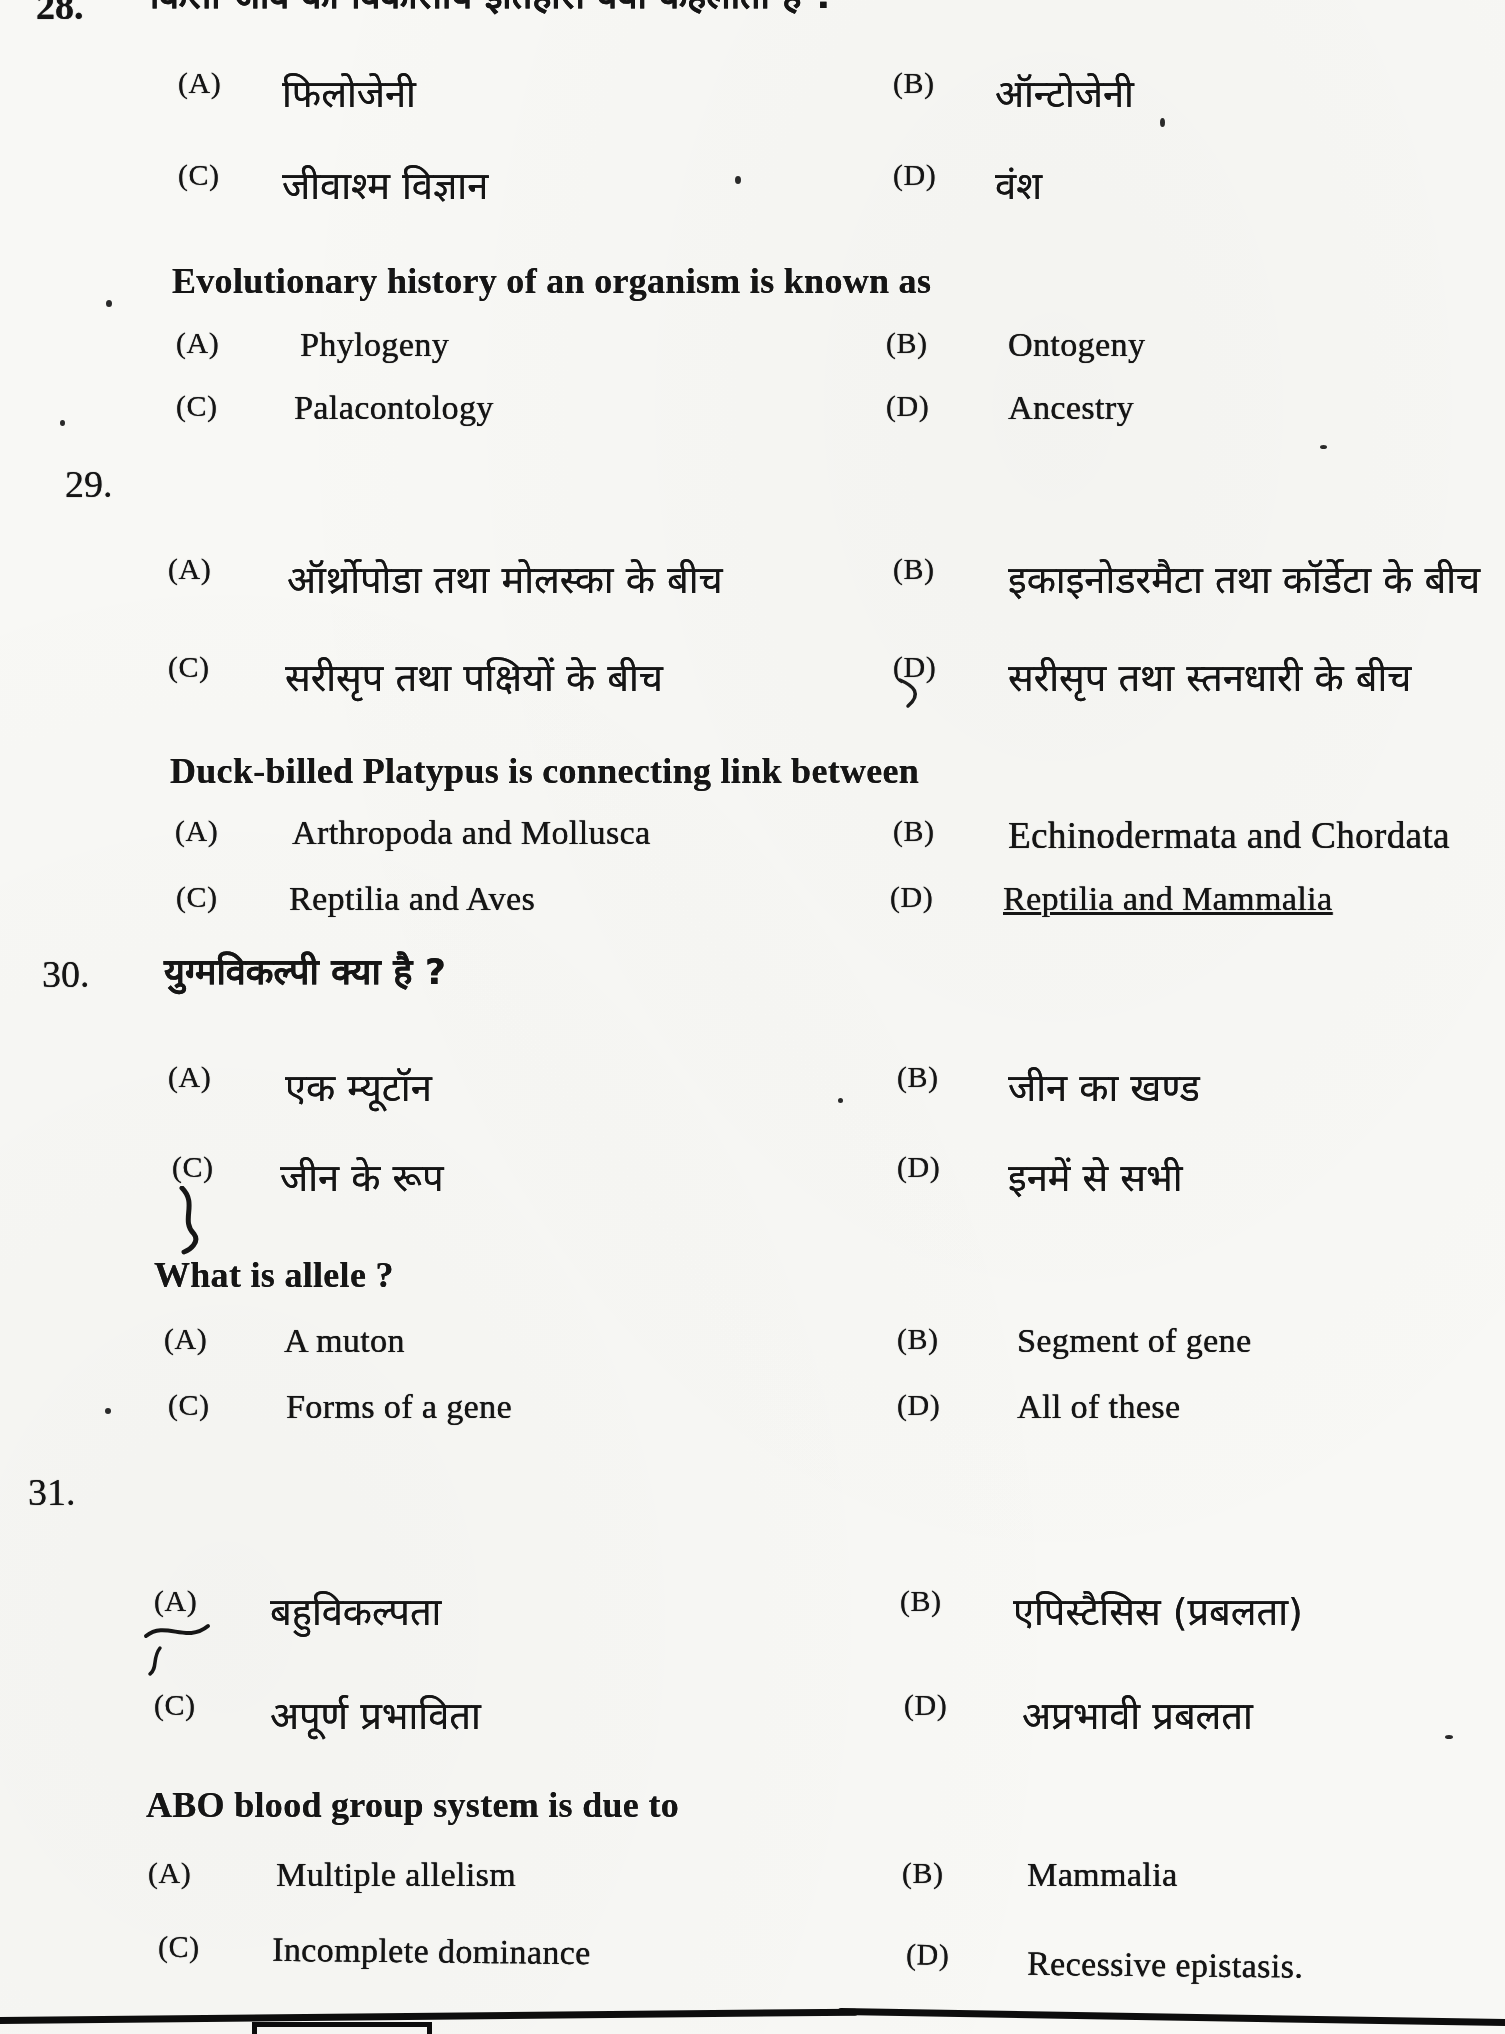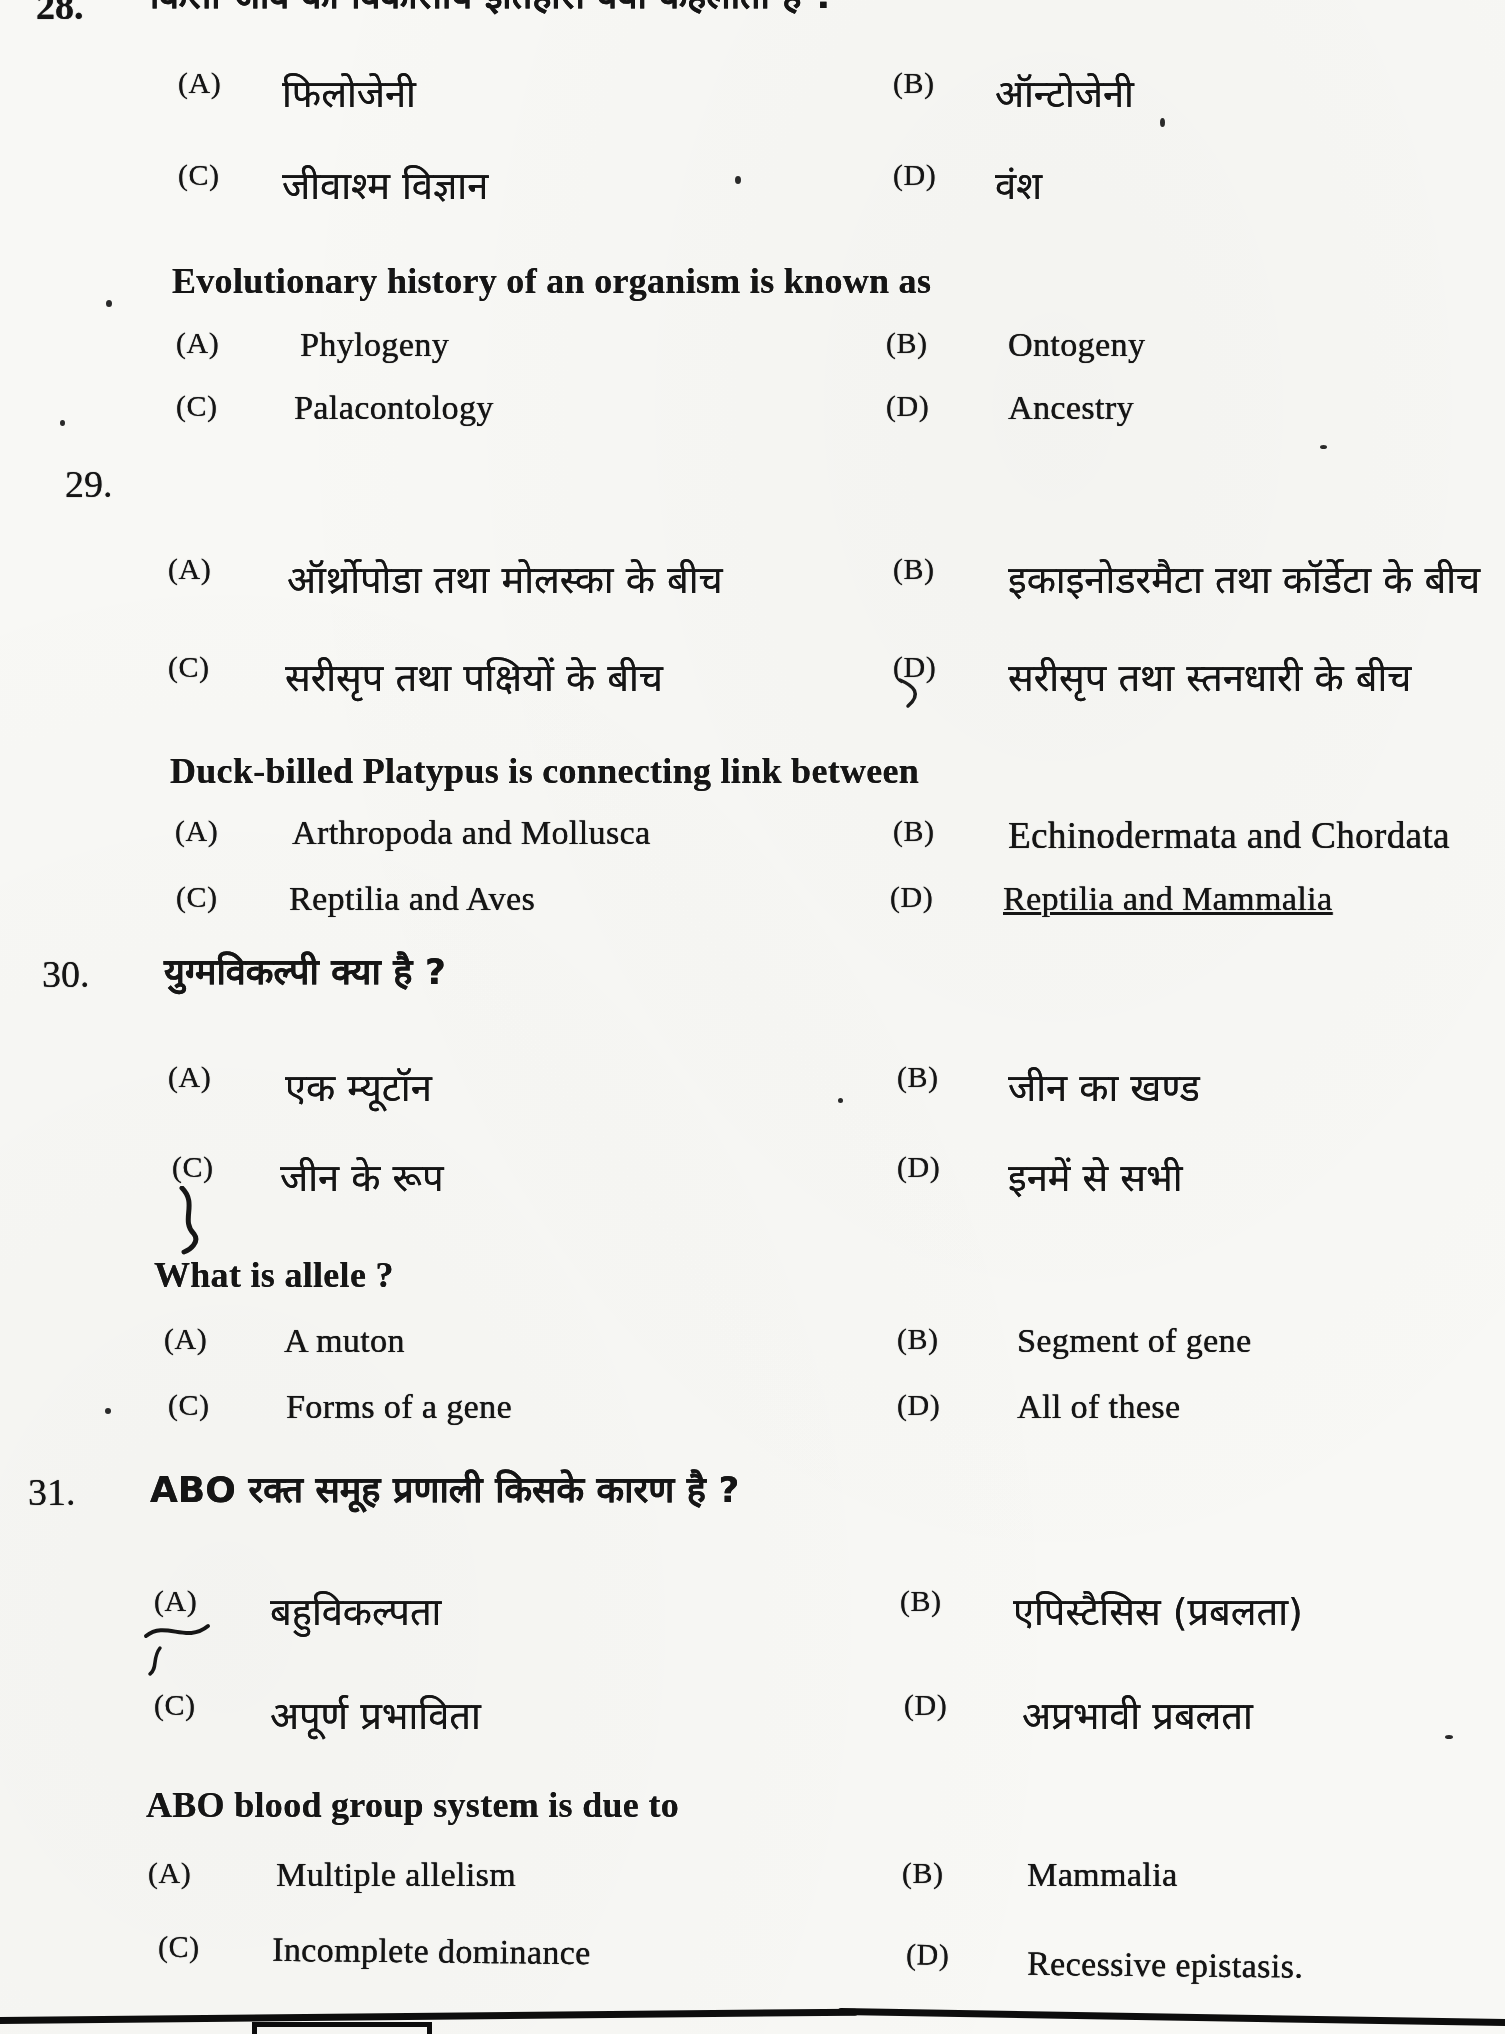--- a/index.html
+++ b/index.html
@@ -133,21 +133,20 @@
     <span class="en c2t" style="left:1017px;">Segment of gene</span>
   </div>
   <div class="row" style="top:1388px;">
     <span class="lab c1l">(C)</span>
     <span class="en c1t" style="left:286px;">Forms of a gene</span>
     <span class="lab c2l" style="left:897px;">(D)</span>
     <span class="en c2t" style="left:1017px;">All of these</span>
   </div>
 
   <span class="abs qnum" style="left:28px;top:1470px;">31.</span>
-  <span class="abs hiq" style="left:150px;top:1464px;">ABO रक्त समूह प्रणाली किसके कारण है ?</span>
 
   <div class="row" style="top:1584px;">
     <span class="lab c1l" style="left:154px;">(A)</span>
     <span class="hi c1t" style="left:270px;">बहुविकल्पता</span>
     <span class="lab c2l" style="left:900px;">(B)</span>
     <span class="hi c2t" style="left:1013px;">एपिस्टैसिस (प्रबलता)</span>
   </div>
   <div class="row" style="top:1688px;">
     <span class="lab c1l" style="left:154px;">(C)</span>
     <span class="hi c1t" style="left:270px;">अपूर्ण प्रभाविता</span>

